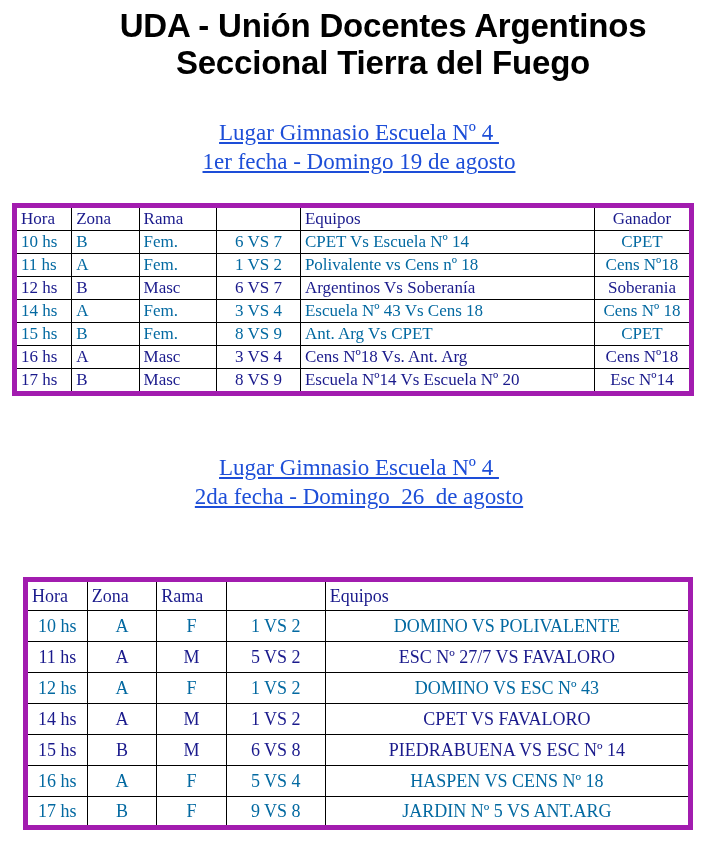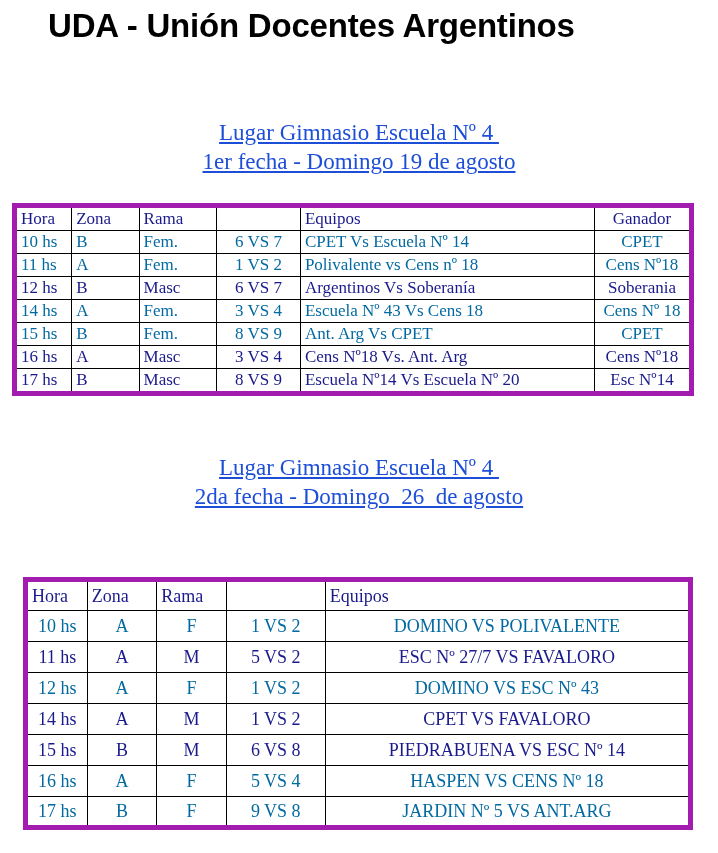--- a/index.html
+++ b/index.html
@@ -10,21 +10,21 @@
   body {
     width: 718px;
     height: 853px;
     overflow: hidden;
     font-family: "Liberation Serif", "DejaVu Serif", serif;
     position: relative;
   }
 
   
   .title-block {
-    text-align: left;
+    text-align: center;
     padding-top: 8px;
     font-family: "Liberation Sans", "DejaVu Sans", sans-serif;
     font-weight: bold;
     font-size: 33px;
     line-height: 1.12;
     color: #000000;
     letter-spacing: -0.2px;
     padding-left: 48px;
   }
   .title-line { display: block; white-space: nowrap; }
@@ -99,20 +99,21 @@
   #table-two td, #table-two th { height: 31px; font-size: 18px; }
 
   #subhead-one { position: absolute; left: 0; top: 104px; width: 718px; }
   #subhead-two { position: absolute; left: 0; top: 453px; width: 718px; }
 </style>
 </head>
 <body>
 
 <div class="title-block">
   <span class="title-line">UDA - Unión Docentes Argentinos</span>
+  <span class="title-line">Seccional Tierra del Fuego</span>
 </div>
 
 <div class="subhead-block" id="subhead-one">
   <span class="subhead-wrap"><span class="subhead-line">Lugar Gimnasio Escuela Nº 4 </span></span>
   <span class="subhead-wrap"><span class="subhead-line">1er fecha - Domingo 19 de agosto</span></span>
 </div>
 
 <div id="table-one-wrap">
   <table class="sched outer-thick" id="table-one">
     <thead>

